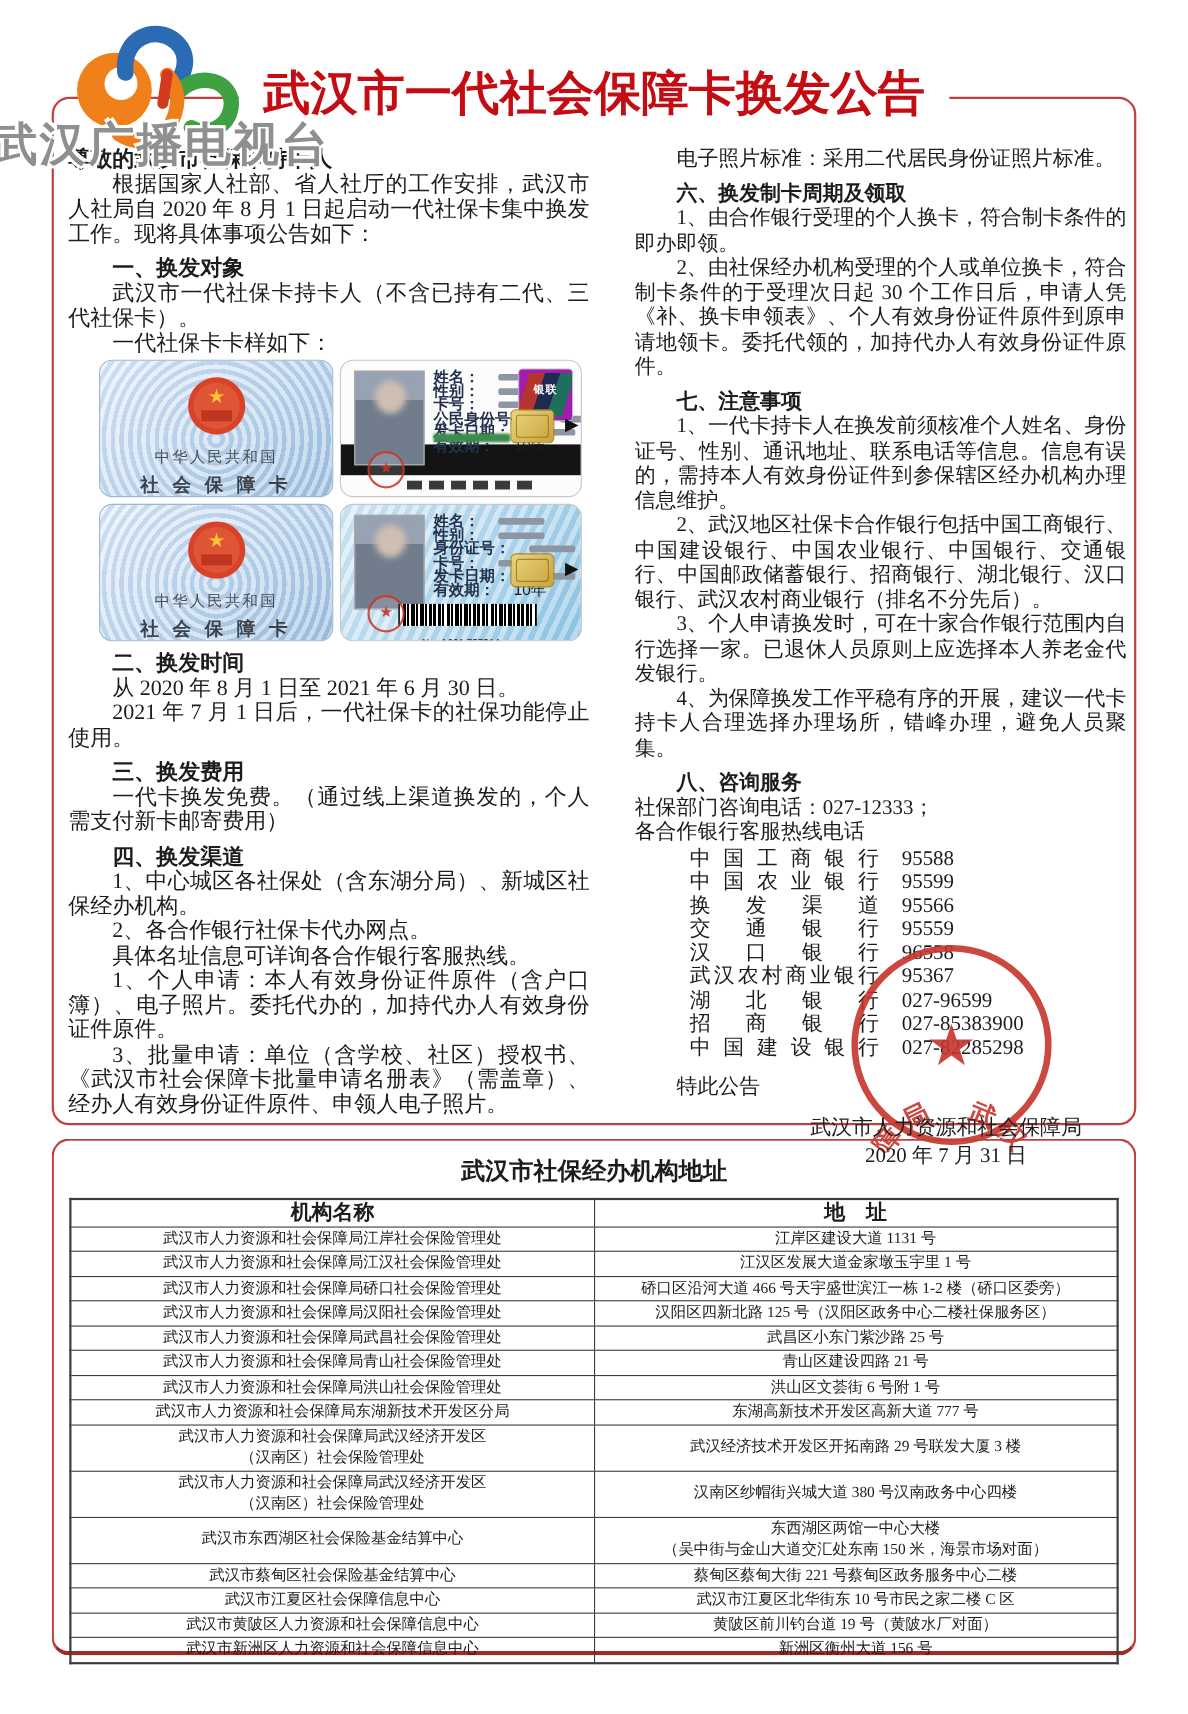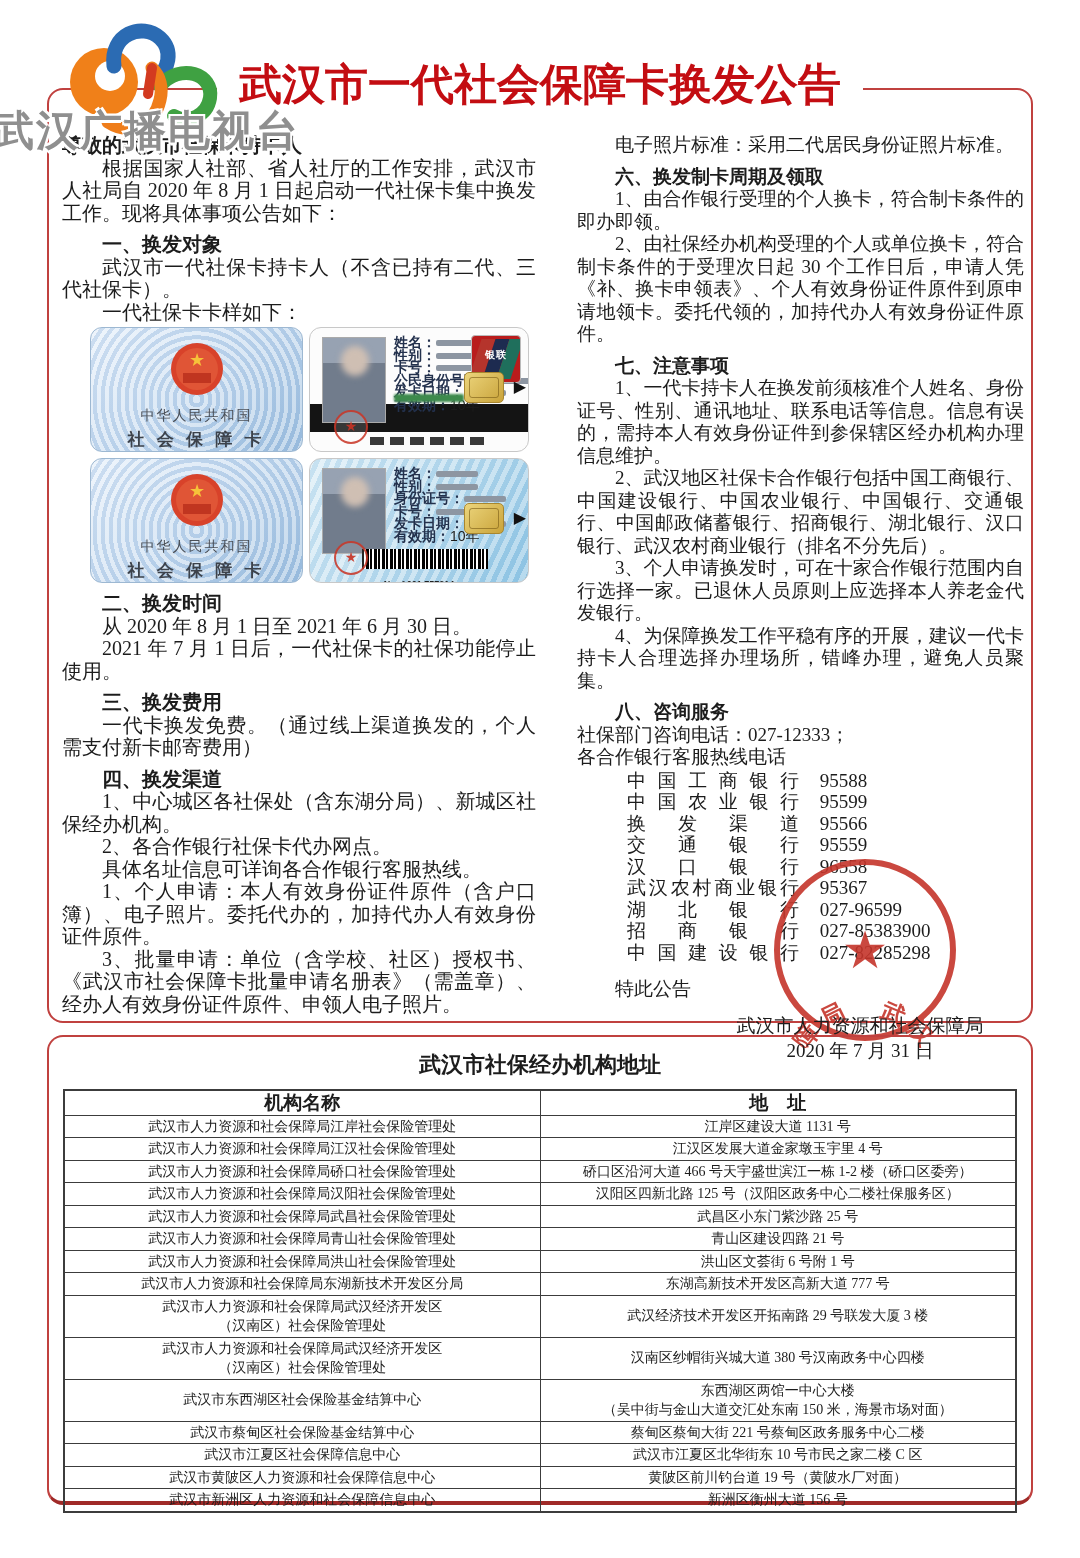--- a/index.html
+++ b/index.html
@@ -68,25 +68,25 @@
   }
   .photo { position:absolute; left:12px; top:9px; width:64px; height:86px; border:1px solid #aaa; z-index:3;
     background:linear-gradient(#97a2b2 0 30%, #717c8c 30% 100%);
     background-color:#8b95a5; }
   .photo::after { content:""; position:absolute; left:18px; top:8px; width:28px; height:30px; border-radius:50%;
     background:#cfbfb3; filter:blur(3px); }
   .mini-seal { position:absolute; left:24px; top:82px; width:34px; height:34px; border:2px solid rgba(200,50,35,.85);
     border-radius:50%; color:rgba(200,50,35,.9); font-size:14px; text-align:center; line-height:30px; z-index:4; background:rgba(255,255,255,.15); }
   .fields { position:absolute; left:84px; top:8px; width:100px; z-index:2; }
   .fields .frow { font-size:14px; line-height:12.5px; color:#23314d; font-weight:bold; white-space:nowrap; font-family:"Liberation Sans", sans-serif; }
-  .val { color:#1c1c1c; font-weight:normal; }
+  .val { color:#1c1c1c; font-weight:normal;margin-left:17px; }
   .vbar { display:none; width:42px; height:6px; background:#8d96a2; border-radius:2px; vertical-align:middle; filter:blur(.6px); }
   .val:empty + .vbar { display:inline-block; }
   .bank-green { position:absolute; left:84px; top:66px; width:70px; height:8px; background:#3d8a4c; border-radius:2px; filter:blur(.8px); z-index:2; }
-  .unionpay { position:absolute; right:7px; top:7px; width:50px; height:48px; background:#b91c1c; border:1px solid #bbb; border-radius:4px; overflow:hidden; z-index:3; }
+  .unionpay { position:absolute; right:7px; top:7px; width:50px; height:48px; background:#a21caf; border:1px solid #bbb; border-radius:4px; overflow:hidden; z-index:3; }
   .up-stripes { position:absolute; inset:3px; display:flex; transform:skewX(-18deg); }
   .up-stripes i { flex:1; }
   .up-r { background:#b5342c; } .up-b { background:#1d2b50; } .up-g { background:#1f6f5c; }
   .up-text { position:absolute; left:0; right:0; top:8px; text-align:center; color:#fff; font-size:10px; font-weight:bold; font-family:"Liberation Sans", sans-serif; letter-spacing:1px; z-index:2; }
   .chip { position:absolute; right:24px; top:44px; width:40px; height:31px; border-radius:5px; z-index:3;
     background:linear-gradient(135deg,#ecd57c,#c9a33a); border:1px solid #a8862e; }
   .chip::after { content:""; position:absolute; inset:4px;
     border-left:1px solid rgba(120,90,20,.6); border-right:1px solid rgba(120,90,20,.6); border-top:1px solid rgba(120,90,20,.6); border-bottom:1px solid rgba(120,90,20,.6); border-radius:3px; }
   .arrow { position:absolute; right:2px; top:48px; font-size:16px; color:#111; z-index:3; }
   .magstripe { position:absolute; left:0; right:0; top:76px; height:28px; background:#141414; z-index:1; }
@@ -316,21 +316,21 @@
     </thead>
     <tbody>
 
         <tr>
           <td>武汉市人力资源和社会保障局江岸社会保险管理处</td>
           <td>江岸区建设大道 1131 号</td>
         </tr>
 
         <tr>
           <td>武汉市人力资源和社会保障局江汉社会保险管理处</td>
-          <td>江汉区发展大道金家墩玉宇里 4 号</td>
+          <td>江汉区发展大道金家墩玉宇里 1 号</td>
         </tr>
 
         <tr>
           <td>武汉市人力资源和社会保障局硚口社会保险管理处</td>
           <td>硚口区沿河大道 466 号天宇盛世滨江一栋 1-2 楼（硚口区委旁）</td>
         </tr>
 
         <tr>
           <td>武汉市人力资源和社会保障局汉阳社会保险管理处</td>
           <td>汉阳区四新北路 125 号（汉阳区政务中心二楼社保服务区）</td>

